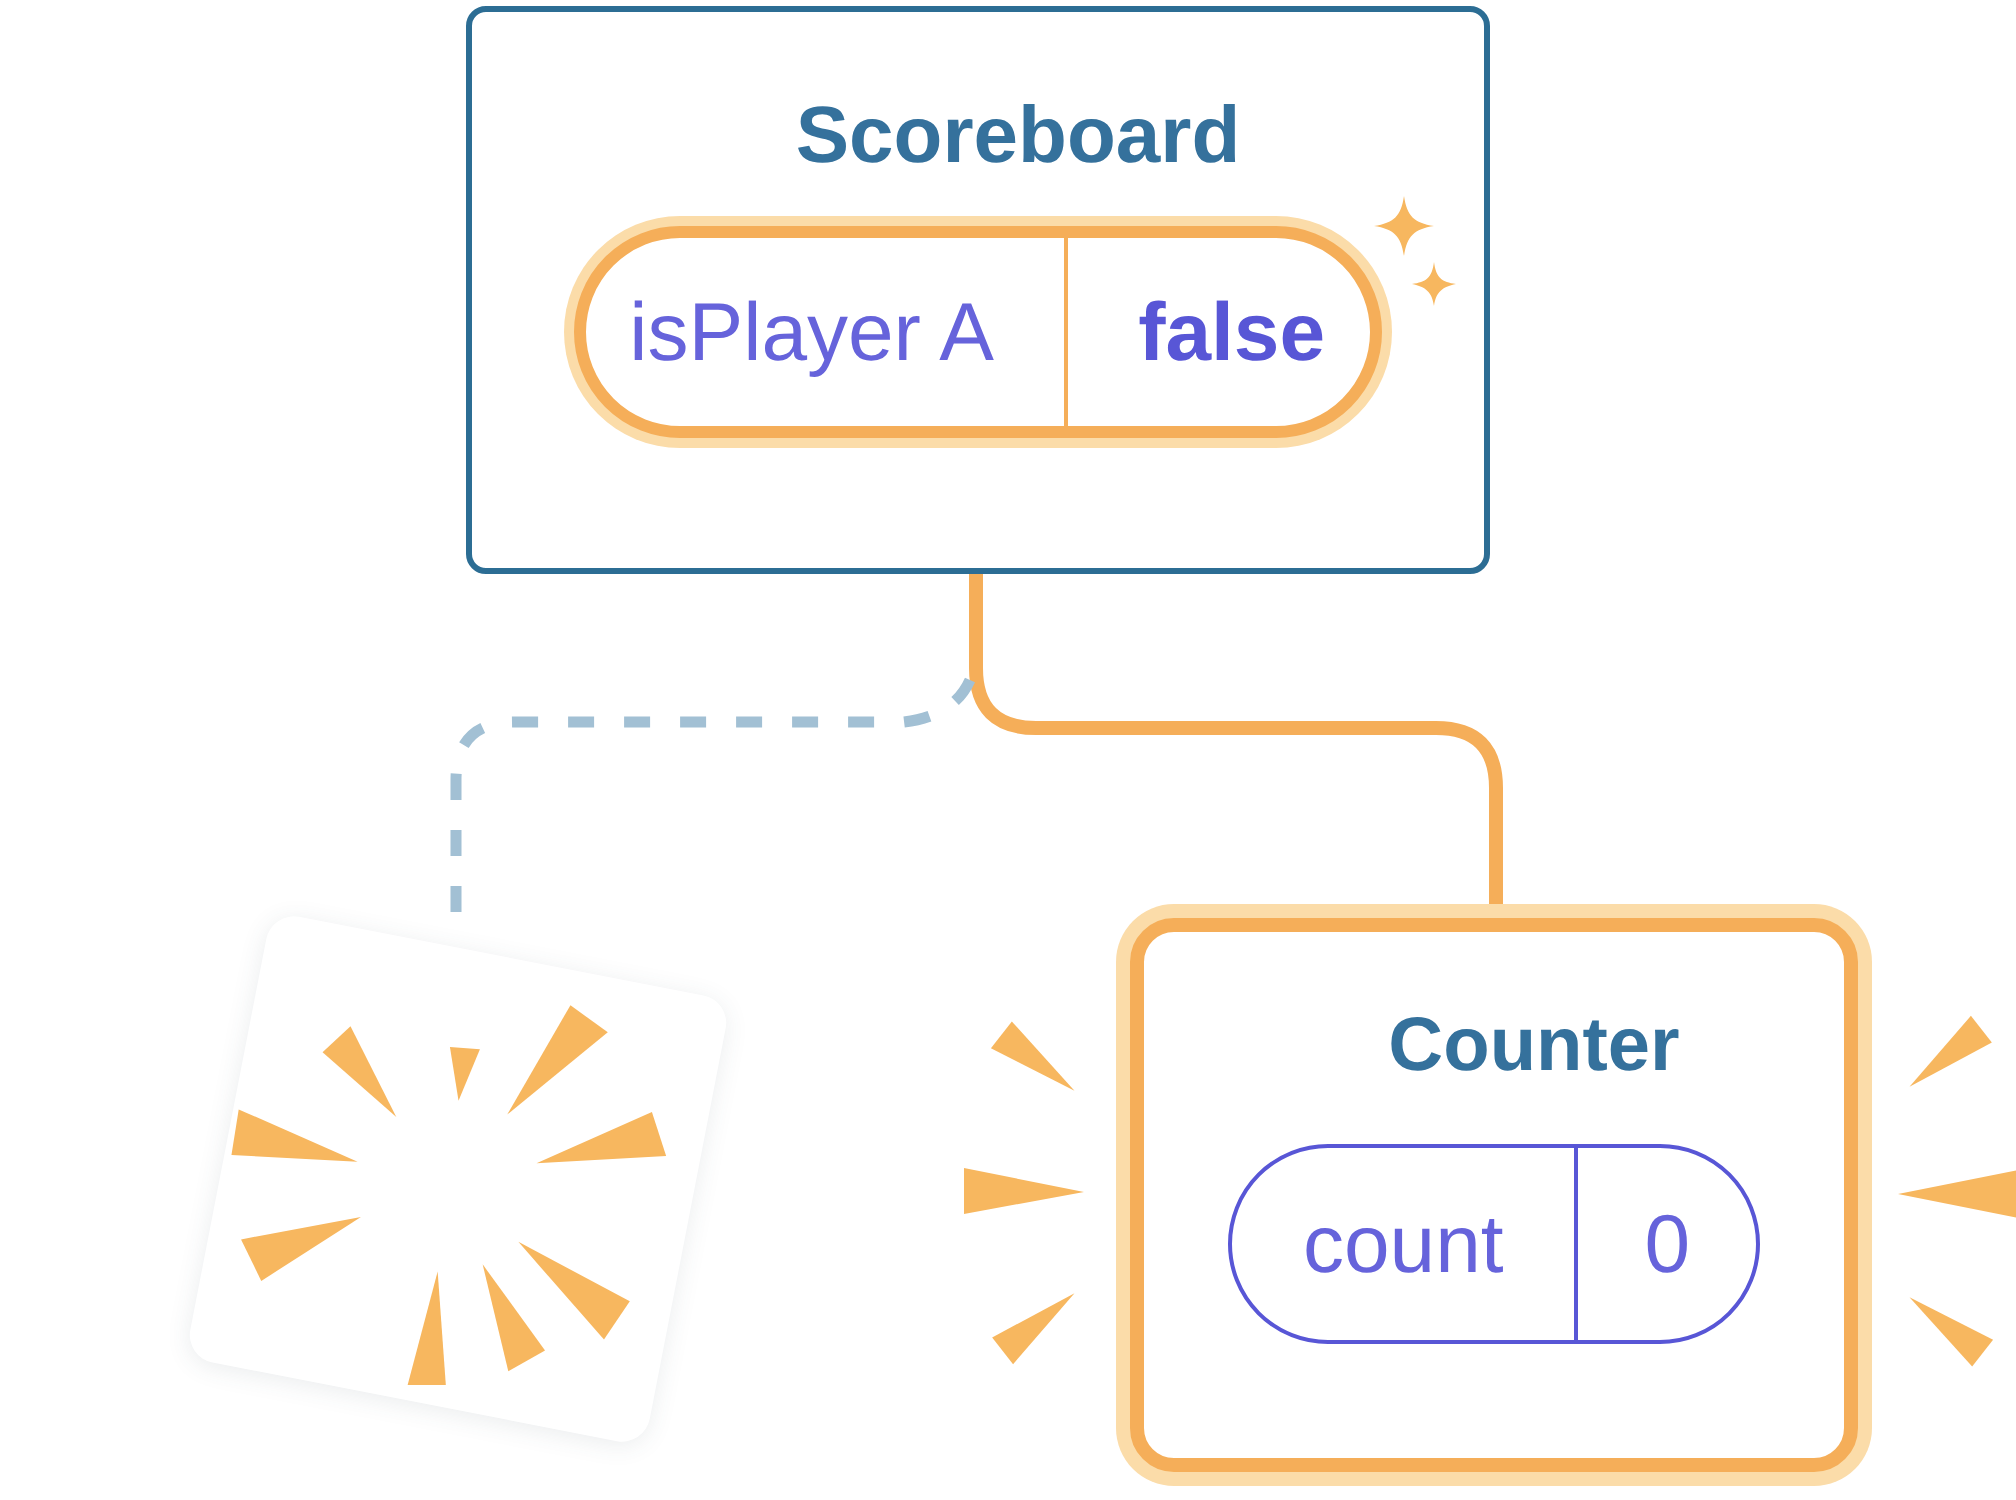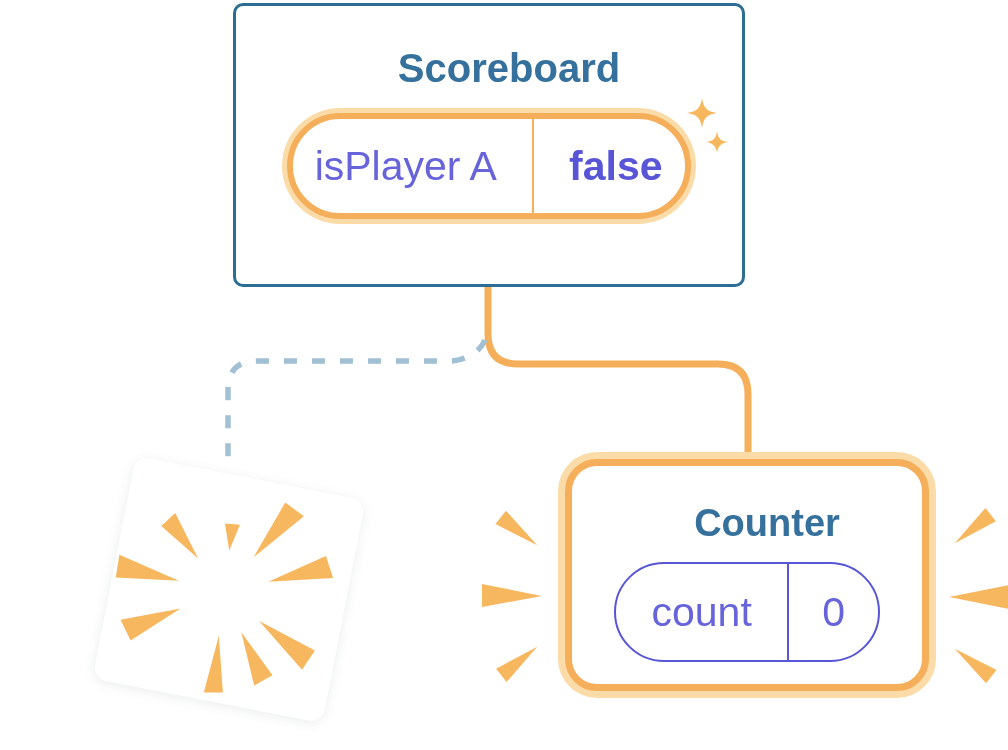--- a/index.html
+++ b/index.html
@@ -30,24 +30,24 @@
   
   .pill{display:flex;align-items:stretch;box-sizing:border-box;background:var(--card-bg);}
   .pill .seg{flex:1;display:flex;align-items:center;justify-content:center;}
   .pill-orange{width:404px;height:106px;margin:21px auto 0;border:6px solid var(--accent-orange);
     border-radius:60px;box-shadow:0 0 0 5px var(--orange-halo);gap:13px;}
   .pill-orange .seg-label{flex:1.63;font-size:41px;color:var(--purple);}
   .pill-orange .seg-value{flex:1;font-size:41px;font-weight:700;color:var(--purple-strong);}
   .pill-orange .divider{width:2px;background:var(--accent-orange);}
 
   
-  .counter{left:565px;top:459px;width:364px;height:232px;border:7px solid var(--accent-orange);
-    border-radius:32px;box-shadow:0 0 0 7px var(--orange-halo);}
+  .counter{left:565px;top:459px;width:364px;height:277px;border:7px solid var(--accent-orange);
+    border-radius:22px;box-shadow:0 0 0 7px var(--orange-halo);}
   .counter .card-title{margin-top:34px;font-size:38px;line-height:46px;}
-  .pill-purple{width:266px;height:100px;margin:16px auto 0;border:2px solid var(--purple-strong);
+  .pill-purple{width:266px;height:100px;margin:26px auto 0;border:2px solid var(--purple-strong);
     border-radius:52px;}
   .pill-purple .seg-label{flex:1.93;font-size:41px;color:var(--purple);}
   .pill-purple .seg-value{flex:1;font-size:41px;color:var(--purple);}
   .pill-purple .divider{width:2px;background:var(--purple-strong);}
 
   
   .poof-card{left:112px;top:476px;width:234px;height:227px;border-radius:14px;
     transform:rotate(11deg);box-shadow:0 2px 12px rgba(60,80,90,0.10);
     display:flex;align-items:center;justify-content:center;}
 </style>

